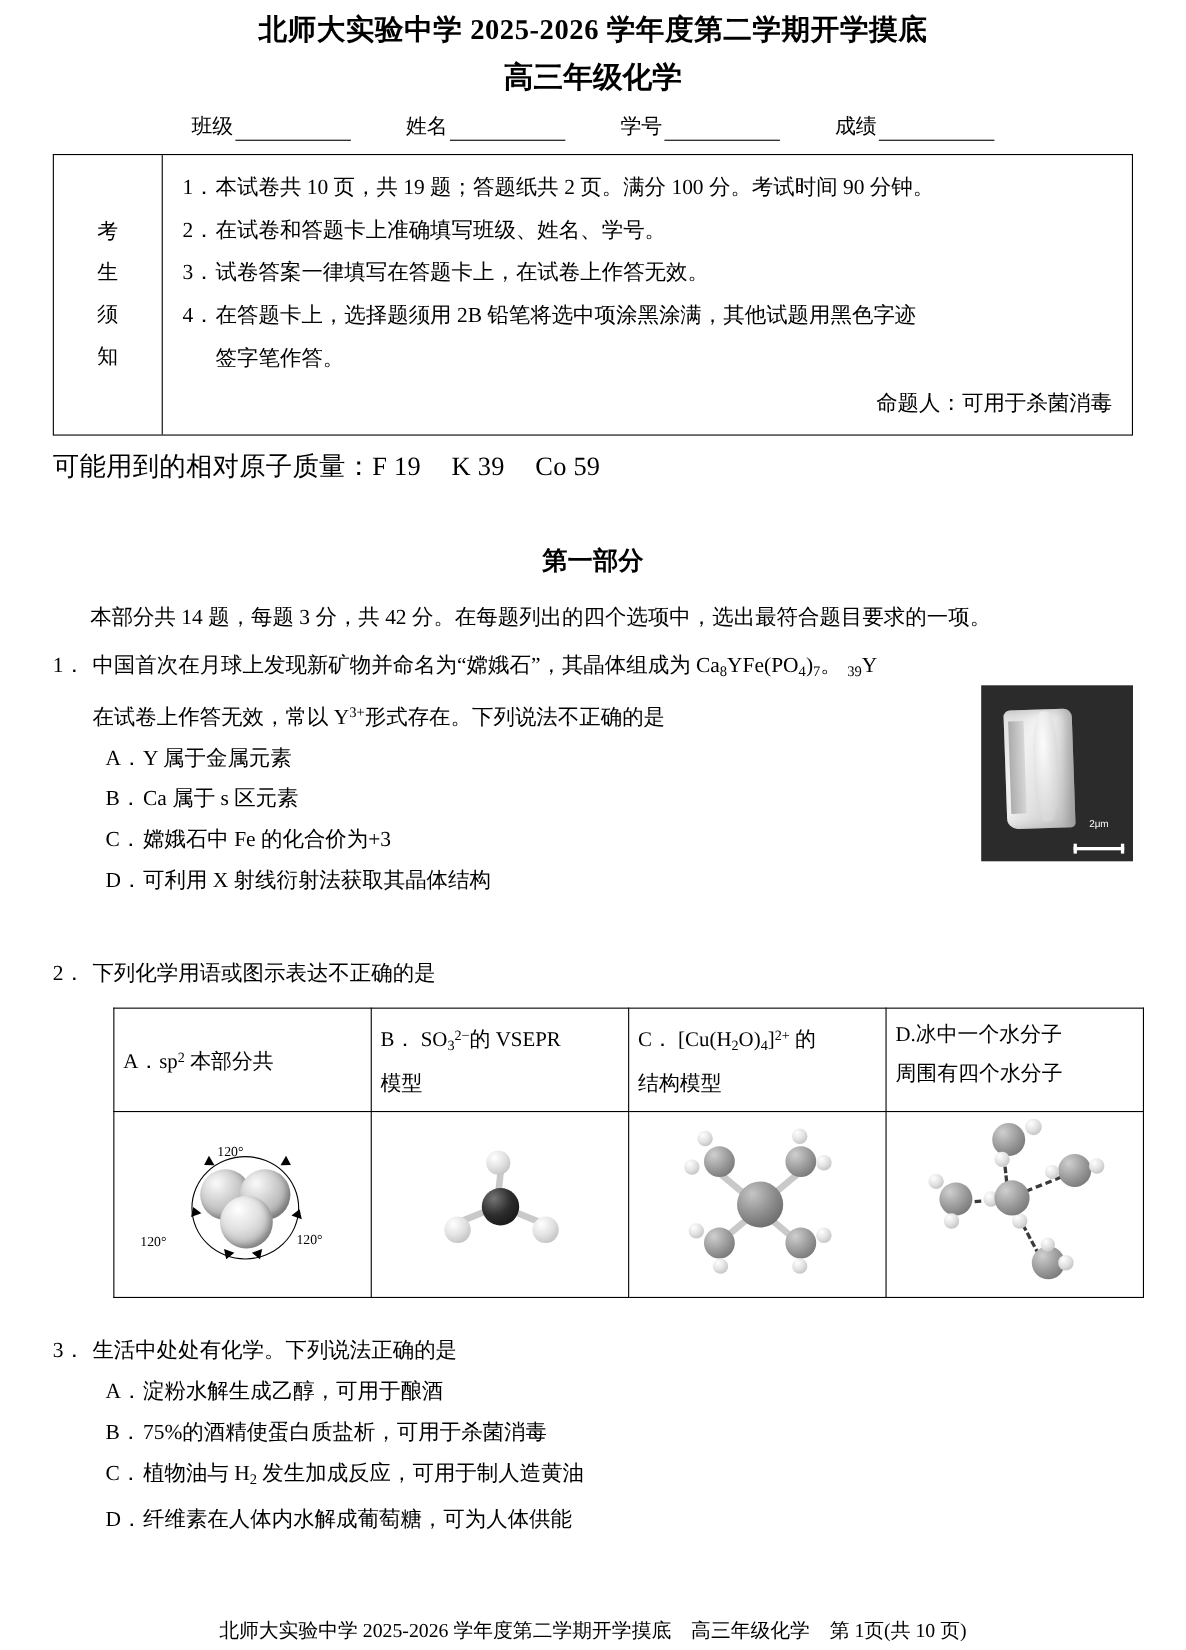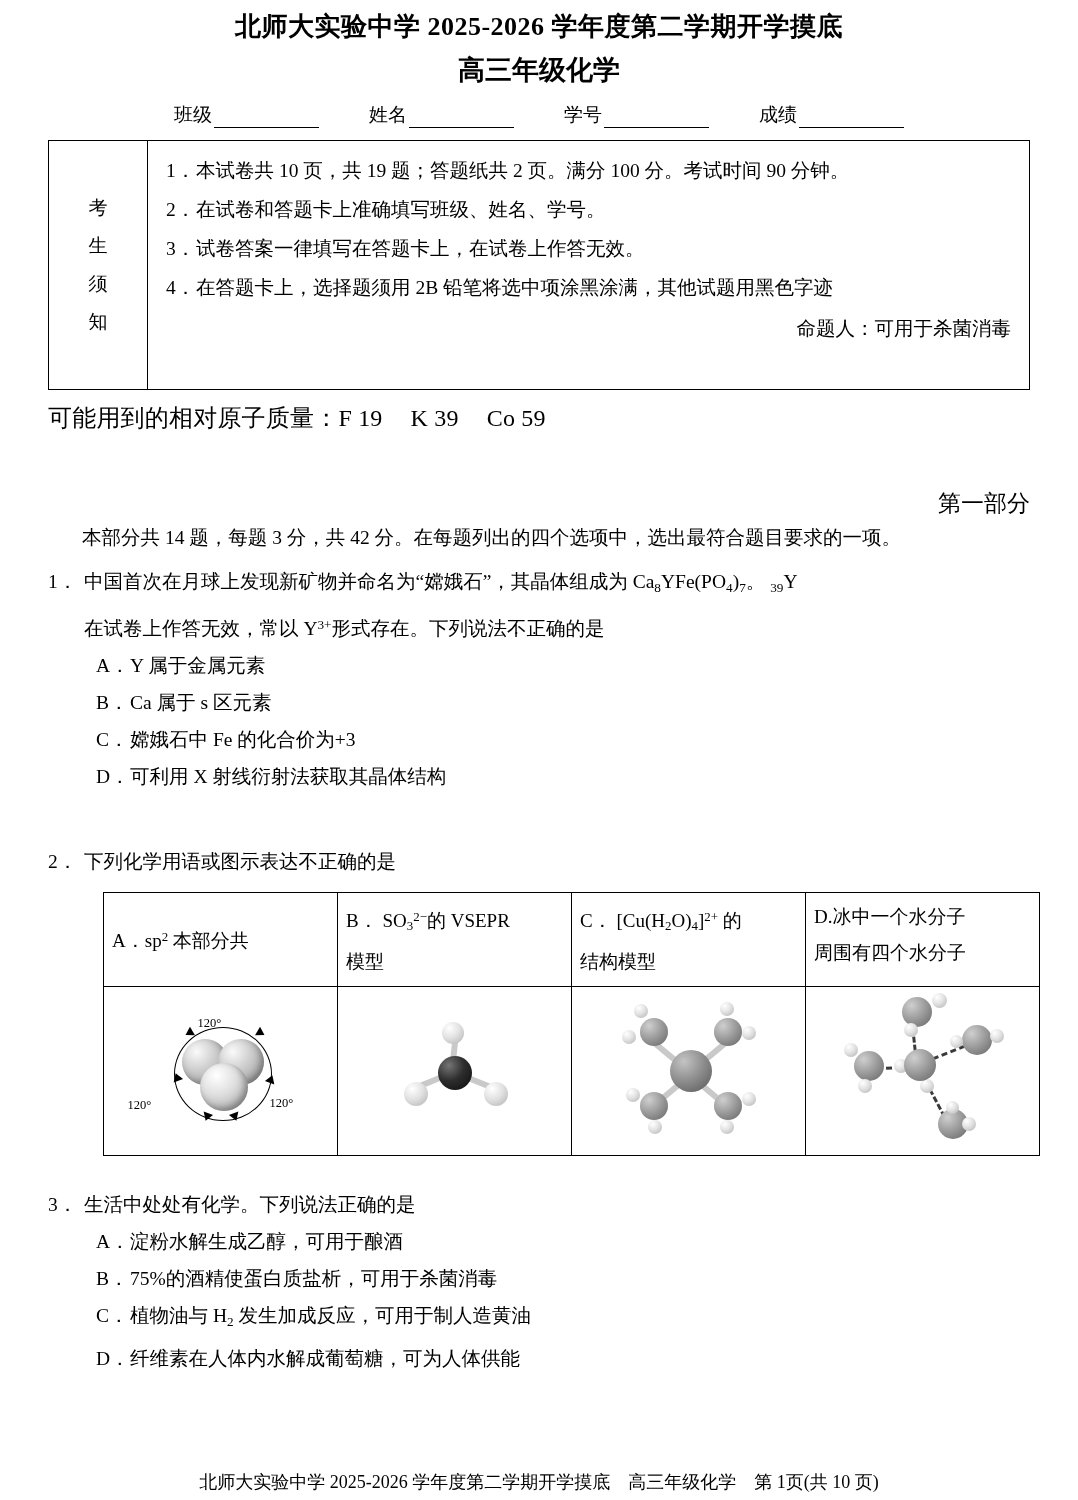--- a/index.html
+++ b/index.html
@@ -106,29 +106,29 @@
   
   .atomic-line {
     margin-top: 12px;
     font-size: 24px;
     letter-spacing: 0.2px;
   }
   .atomic-line .sp { display:inline-block; width: 28px; }
 
   
   .part-title {
-    text-align: right;
+    text-align: center;
     font-size: 23px;
-    font-weight: normal;
+    font-weight: bold;
     margin-top: 54px;
   }
   .part-desc {
     font-size: 19.5px;
     line-height: 34px;
-    margin-top: 2px;
+    margin-top: 20px;
     text-indent: 34px;
   }
 
   
   .q {
     margin-top: 8px;
     font-size: 19.5px;
     line-height: 37px;
   }
   .q-head {
@@ -385,20 +385,21 @@
         <span class="notice-text">在试卷和答题卡上准确填写班级、姓名、学号。</span>
       </div>
       <div class="notice-item">
         <span class="notice-num">3．</span>
         <span class="notice-text">试卷答案一律填写在答题卡上，在试卷上作答无效。</span>
       </div>
       <div class="notice-item">
         <span class="notice-num">4．</span>
         <span class="notice-text">在答题卡上，选择题须用 2B 铅笔将选中项涂黑涂满，其他试题用黑色字迹</span>
       </div>
+      <div class="notice-cont">签字笔作答。</div>
       <div class="notice-author">命题人：可用于杀菌消毒</div>
     </div>
   </div>
 
   <div class="atomic-line">
     <span>可能用到的相对原子质量：</span><span>F 19</span><span class="sp"></span><span>K 39</span><span class="sp"></span><span>Co 59</span>
   </div>
 
   <div class="part-title">第一部分</div>
   <div class="part-desc">本部分共 14 题，每题 3 分，共 42 分。在每题列出的四个选项中，选出最符合题目要求的一项。</div>
@@ -423,20 +424,27 @@
       <div class="q-opt">
         <span class="opt-letter">C．</span>
         <span class="opt-text">嫦娥石中 Fe 的化合价为+3</span>
       </div>
       <div class="q-opt">
         <span class="opt-letter">D．</span>
         <span class="opt-text">可利用 X 射线衍射法获取其晶体结构</span>
       </div>
     </div>
 
+    <div class="mineral-fig">
+      <div class="mineral-crystal"></div>
+      <div class="scalebar">
+        <span>2μm</span>
+        <div class="bar"></div>
+      </div>
+    </div>
   </div>
 
   <div class="q" style="margin-top:48px;">
     <div class="q-head">
       <span class="q-num">2．</span>
       <span class="q-stem">
         <span>下列化学用语或图示表达</span><span class="dotted">不正确</span><span>的是</span>
       </span>
     </div>
 

